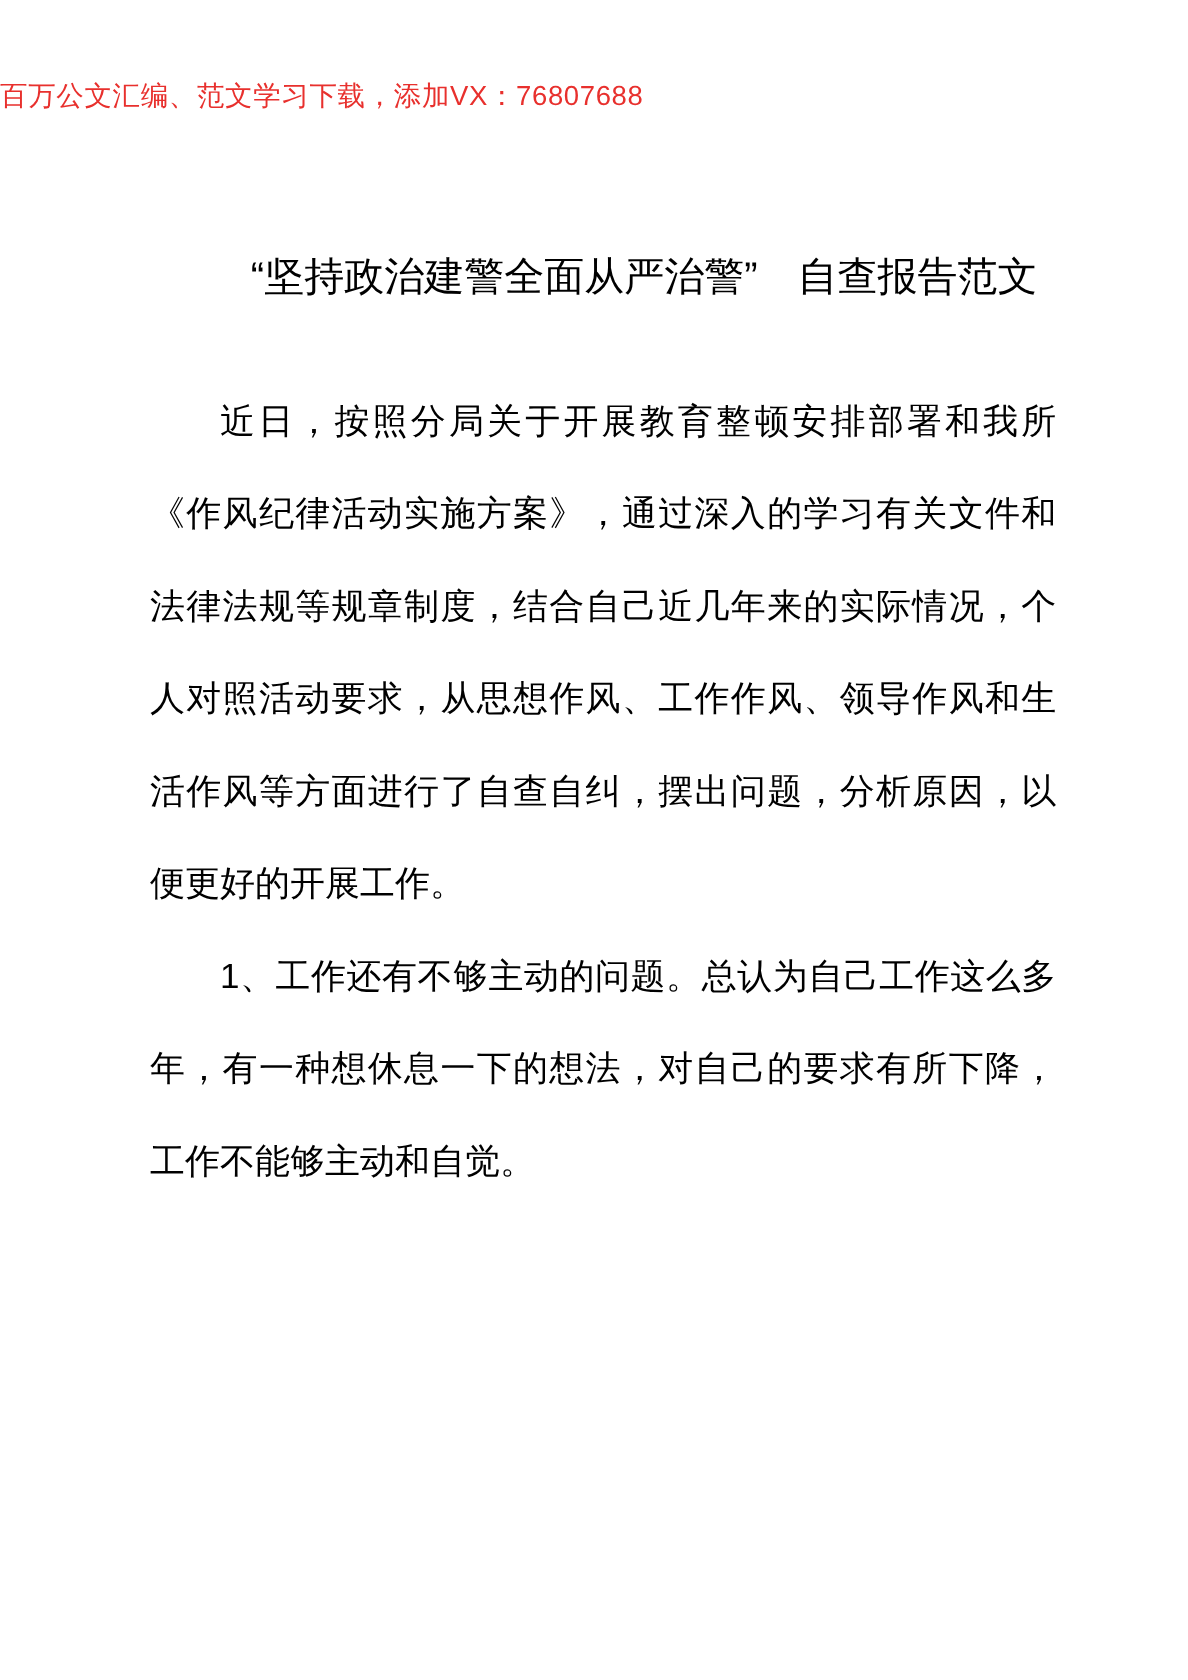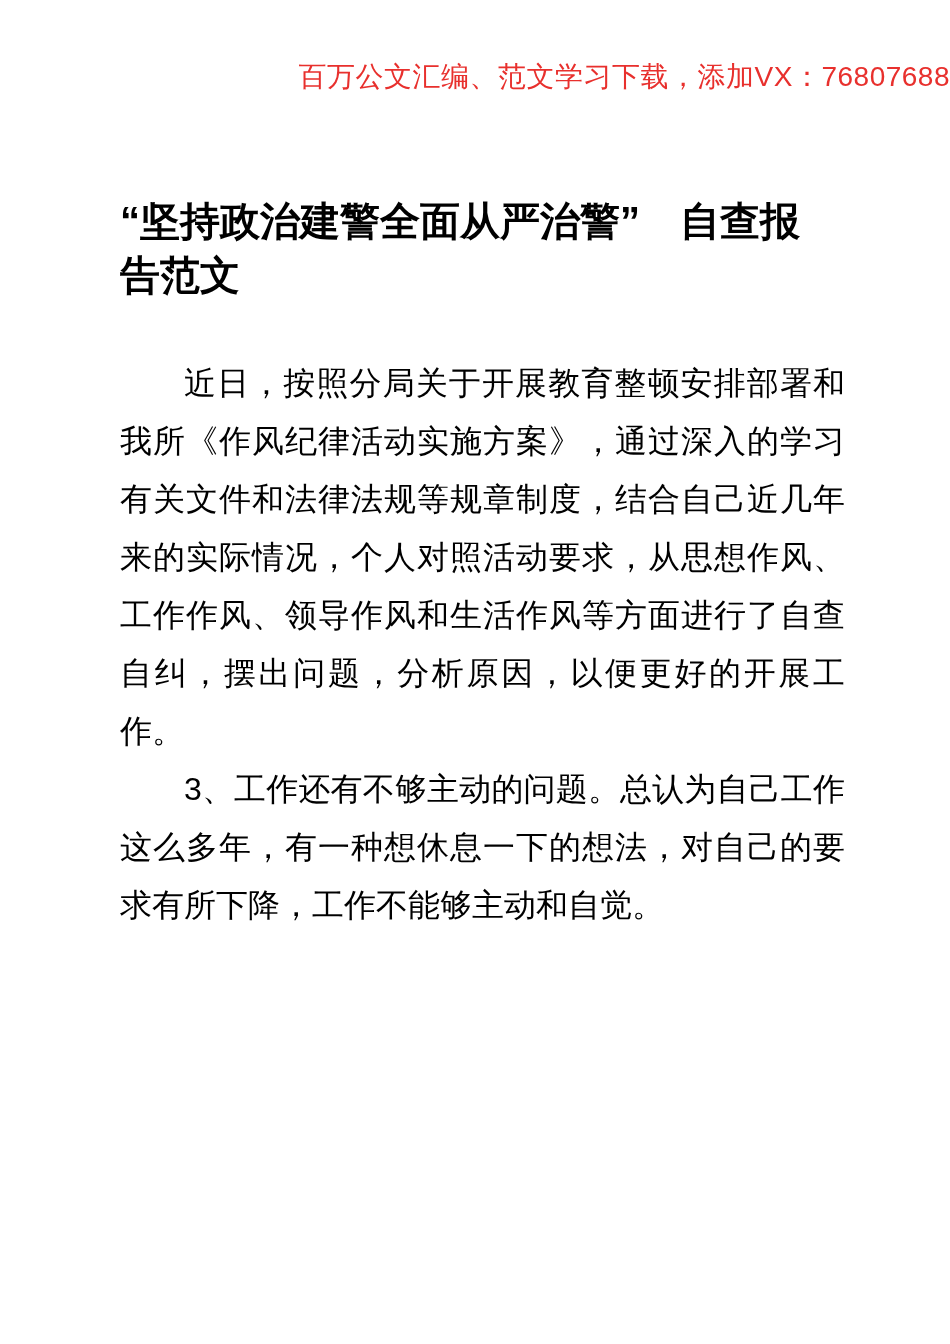--- a/index.html
+++ b/index.html
@@ -17,55 +17,55 @@
     color:var(--ink);
   }
   .page{
     width:950px;
     height:1344px;
     background:var(--page-bg);
     position:relative;
   }
   .notice{
     padding-top:62px;
-    text-align:right;
-    font-size:28px;
+    text-align:left;
+    font-size:22px;
     line-height:30px;
     color:var(--notice-red);
     letter-spacing:0.5px;
   }
   .doc-title{
     width:710px;
     margin:102px auto 0 auto;
-    text-align:left;
-    font-size:40px;
+    text-align:right;
+    font-size:32px;
     line-height:54px;
-    font-weight:bold;
+    font-weight:normal;
     color:var(--ink);
   }
   .doc-body{
     margin:52px 105px 0 120px; 
-    font-size:32px;
-    line-height:58px;
+    font-size:28px;
+    line-height:74px;
     text-align:justify;
     text-justify:inter-ideograph;
     color:var(--ink);
   }
   .doc-body p{
     text-indent:2em;
     margin:0;
   }
 </style>
 </head>
 <body>
 
 <div class="page">
 
   <div class="notice">百万公文汇编、范文学习下载，添加VX：76807688</div>
 
   <h1 class="doc-title">“坚持政治建警全面从严治警”　自查报告范文</h1>
 
   <div class="doc-body">
     <p>近日，按照分局关于开展教育整顿安排部署和我所《作风纪律活动实施方案》，通过深入的学习有关文件和法律法规等规章制度，结合自己近几年来的实际情况，个人对照活动要求，从思想作风、工作作风、领导作风和生活作风等方面进行了自查自纠，摆出问题，分析原因，以便更好的开展工作。</p>
-    <p>3、工作还有不够主动的问题。总认为自己工作这么多年，有一种想休息一下的想法，对自己的要求有所下降，工作不能够主动和自觉。</p>
+    <p>1、工作还有不够主动的问题。总认为自己工作这么多年，有一种想休息一下的想法，对自己的要求有所下降，工作不能够主动和自觉。</p>
   </div>
 
 </div>
 
 </body></html>

